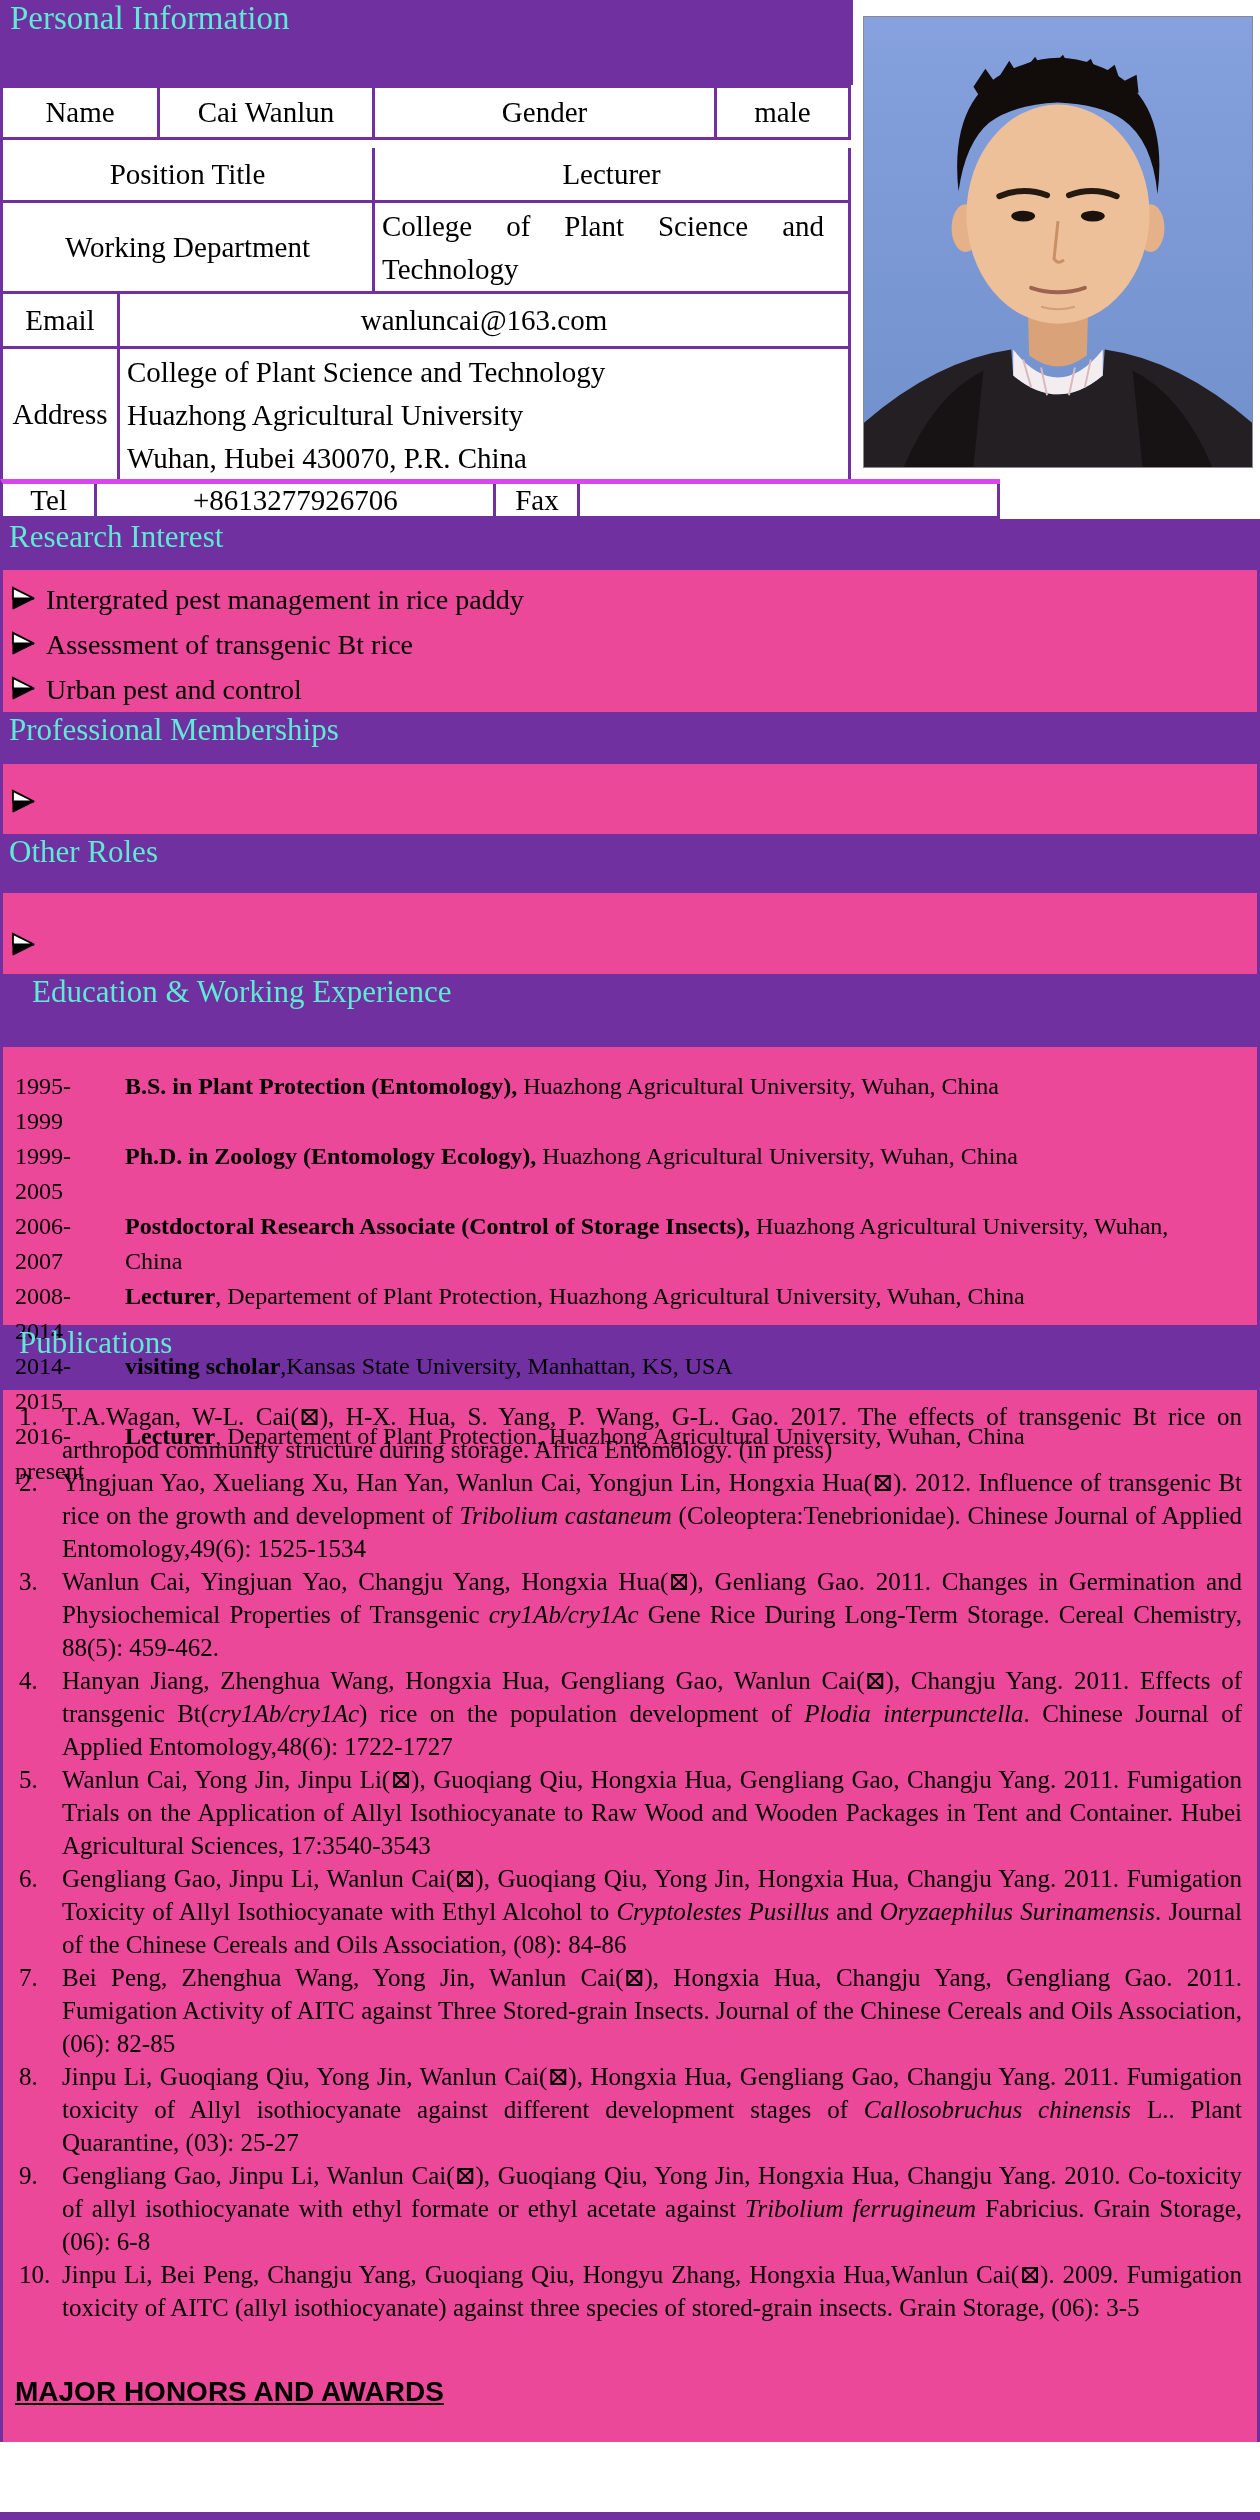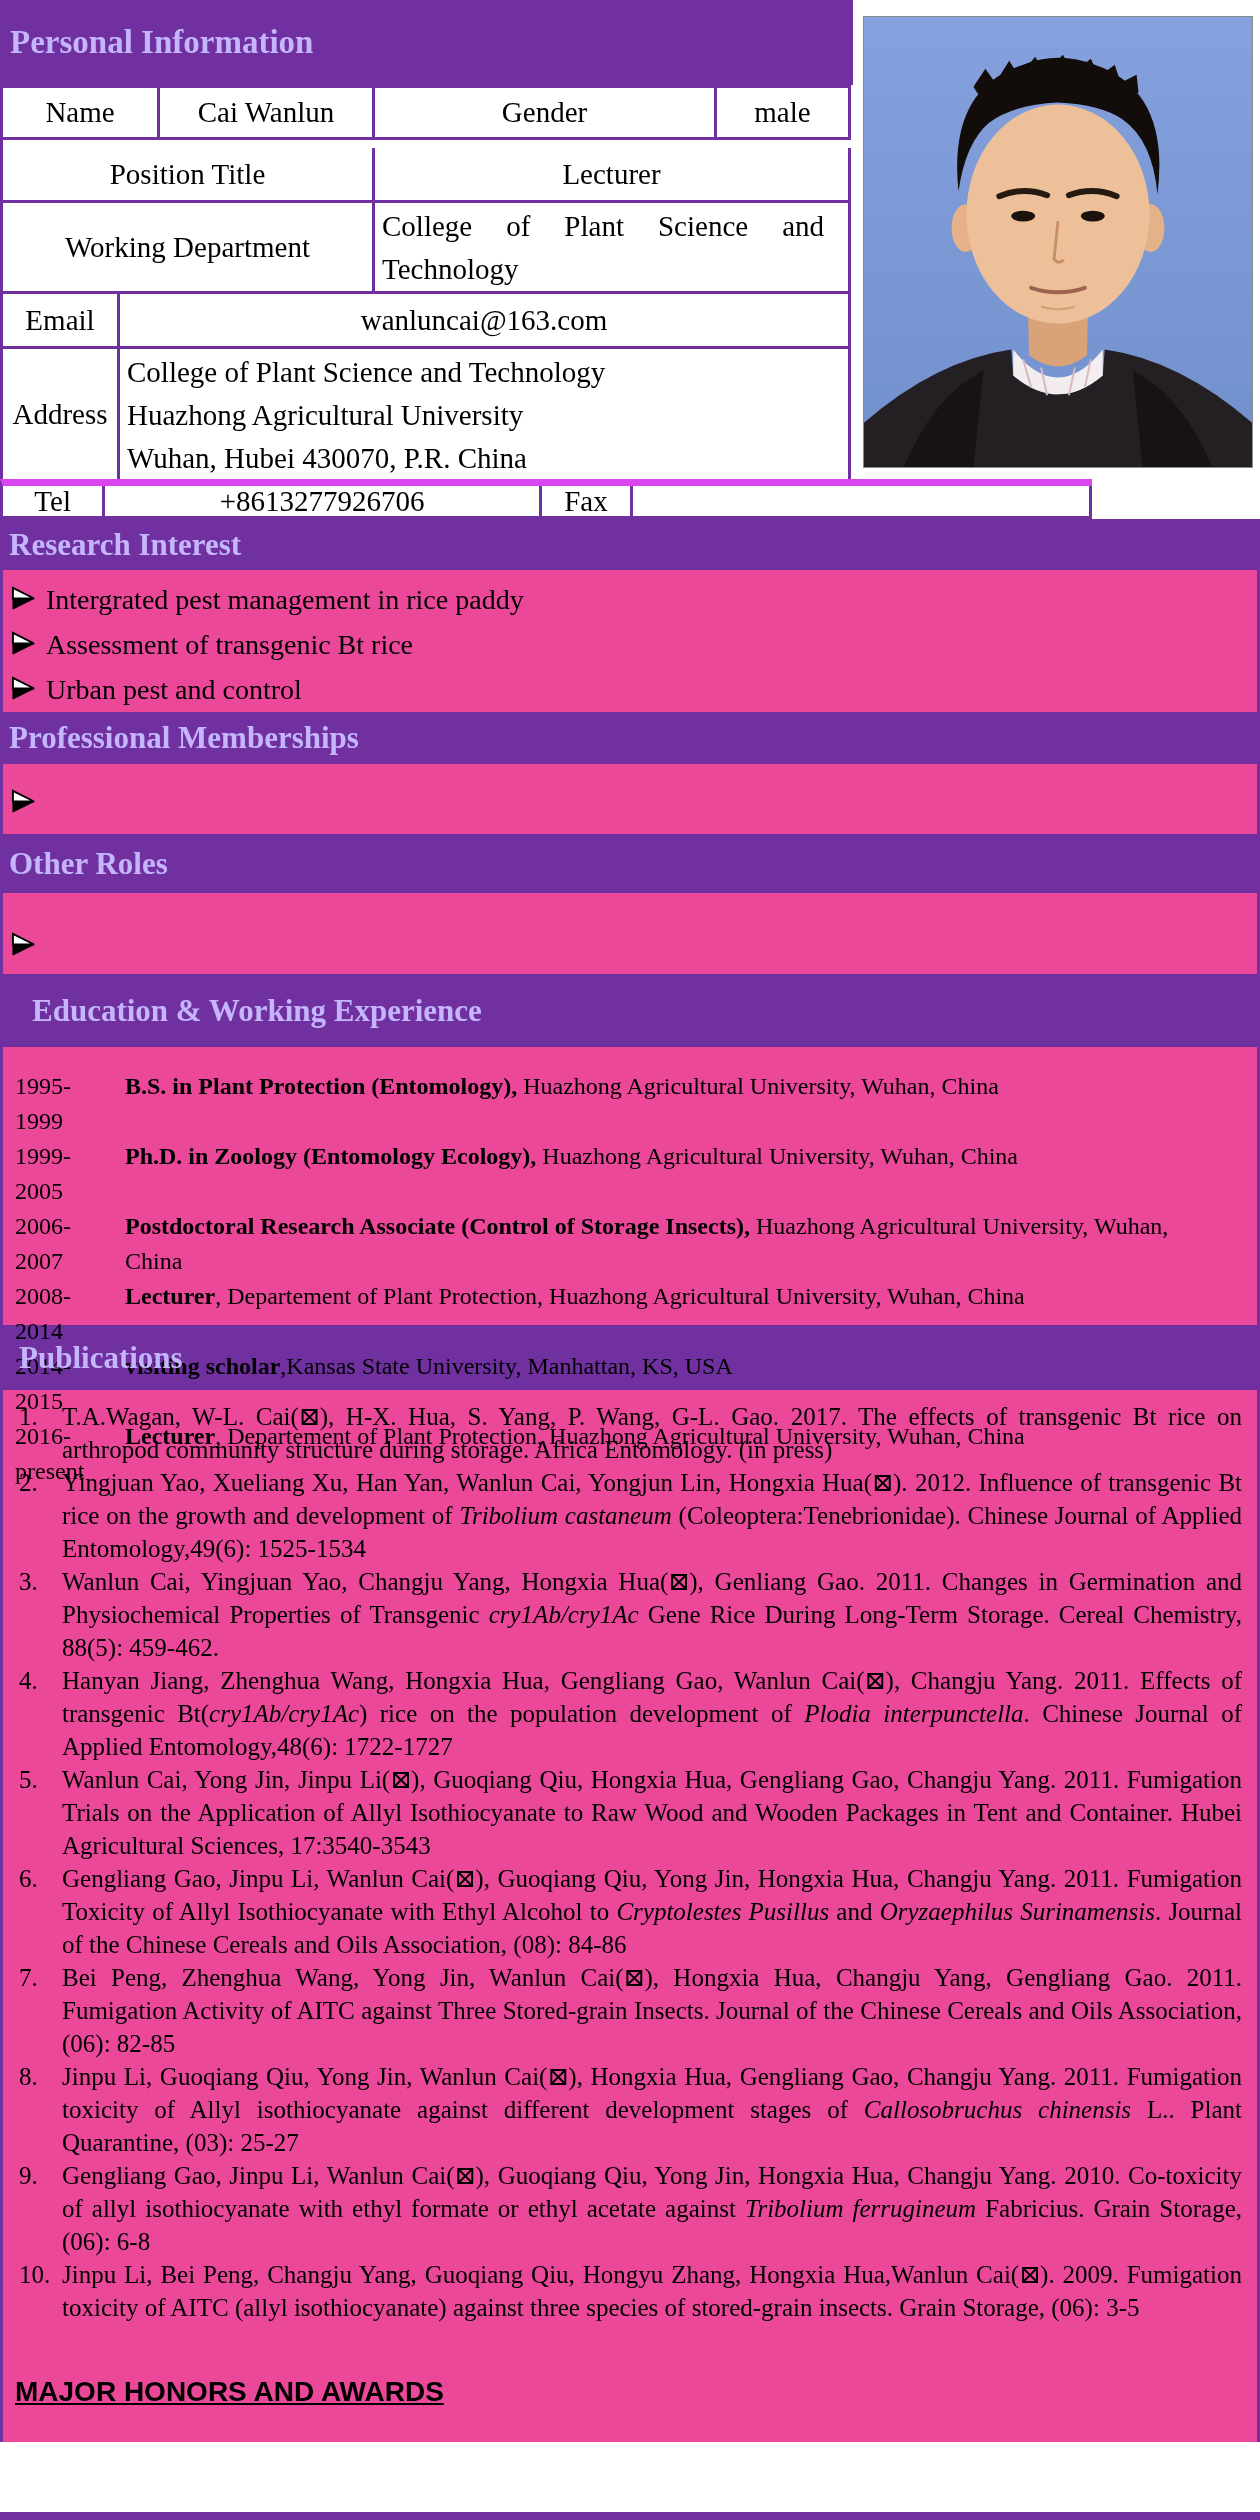--- a/index.html
+++ b/index.html
@@ -1,21 +1,21 @@
 <!DOCTYPE html>
 <html><head>
 <meta charset="utf-8">
 <style>
   * { box-sizing: border-box; margin: 0; padding: 0; }
   html, body { background: #ffffff; }
   body { width: 1260px; font-family: "Liberation Serif", "DejaVu Serif", serif; color: #000; }
   .page { position: relative; width: 1260px; height: 2520px; background: #fff; overflow: hidden; }
 
   
-  .band { background: #7030A0; color: #c4b5fd; font-weight: bold; display: flex; align-items: center; }
+  .band { background: #7030A0; color: #5eead4; font-weight: normal; display: flex; align-items: flex-start; }
   .band-personal { height: 85px; width: 853px; font-size: 33px; padding-left: 10px; }
   .band-sm { height: 51px; font-size: 31px; padding-left: 9px; }
   .band-prof { height: 52px; }
   .band-other { height: 59px; }
   .band-edu { height: 73px; font-size: 31px; padding-left: 32px; }
   .band-pub { height: 65px; font-size: 31px; padding-left: 19px; }
   .band-add { height: 78px; font-size: 31px; padding-left: 19px; }
 
   
   .top { display: flex; }
@@ -30,21 +30,21 @@
   .pcell { border-right: 3px solid #7030A0; display: flex; align-items: center; justify-content: center; text-align: center; padding: 2px 4px; }
   .prow-b { border-bottom: 3px solid #7030A0; }
   .r1 { height: 52px; } .r2 { height: 55px; margin-top: 8px; } .r3 { height: 91px; } .r4 { height: 55px; } .r5 { height: 130px; }
   .c157 { width: 157px; } .c215 { width: 215px; } .c342 { width: 342px; } .c134 { width: 134px; }
   .c372 { width: 372px; } .c476 { width: 476px; } .c117 { width: 117px; } .c731 { width: 731px; }
   .cell-left { justify-content: flex-start; text-align: left; padding-left: 7px; padding-right: 24px; }
   .cell-justify { display: block; text-align: justify; padding-top: 2px; line-height: 43px; }
   .addr { display: block; text-align: left; line-height: 43px; padding-top: 2px; }
 
   
-  .telrow { display: flex; width: 1092px; height: 40px; border-top: 7px solid #d946ef; border-bottom: 3px solid #7030A0; border-left: 3px solid #7030A0; font-size: 29px; }
+  .telrow { display: flex; width: 1000px; height: 40px; border-top: 5px solid #d946ef; border-bottom: 3px solid #7030A0; border-left: 3px solid #7030A0; font-size: 29px; }
   .telrow .pcell { align-items: center; }
 
   
   .box { border-left: 3px solid #7030A0; border-right: 3px solid #7030A0; background: #ec4899; }
   .box-research { height: 142px; padding-top: 7px; }
   .box-prof { height: 70px; padding-top: 16px; }
   .box-other { height: 81px; padding-top: 30px; }
   .box-edu { height: 278px; padding-top: 22px; font-size: 24px; }
   .box-pub { height: 974px; padding-top: 10px; font-size: 25px; }
   .box-add { height: 78px; padding-top: 12px; }

